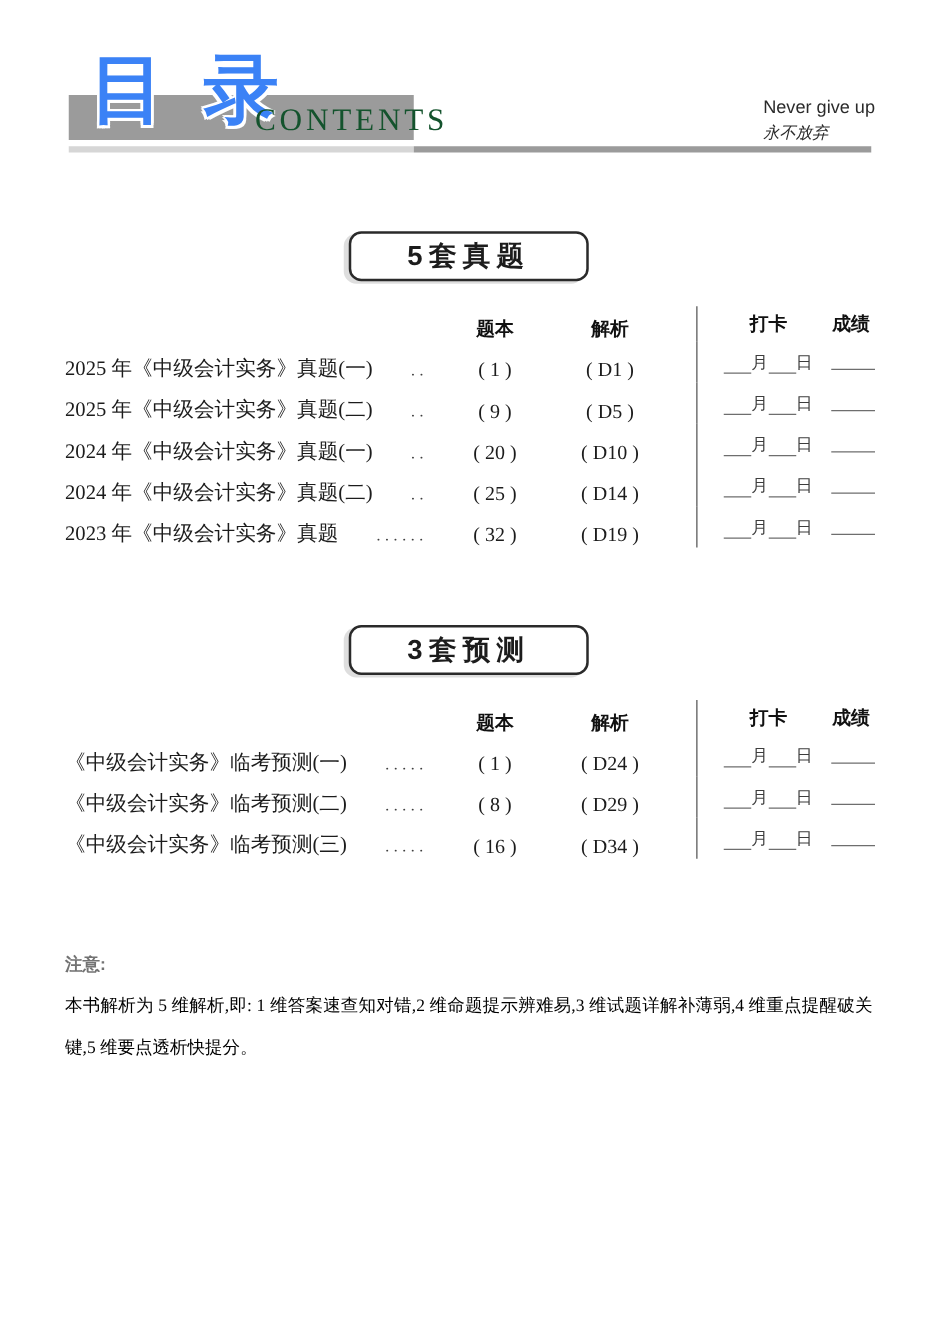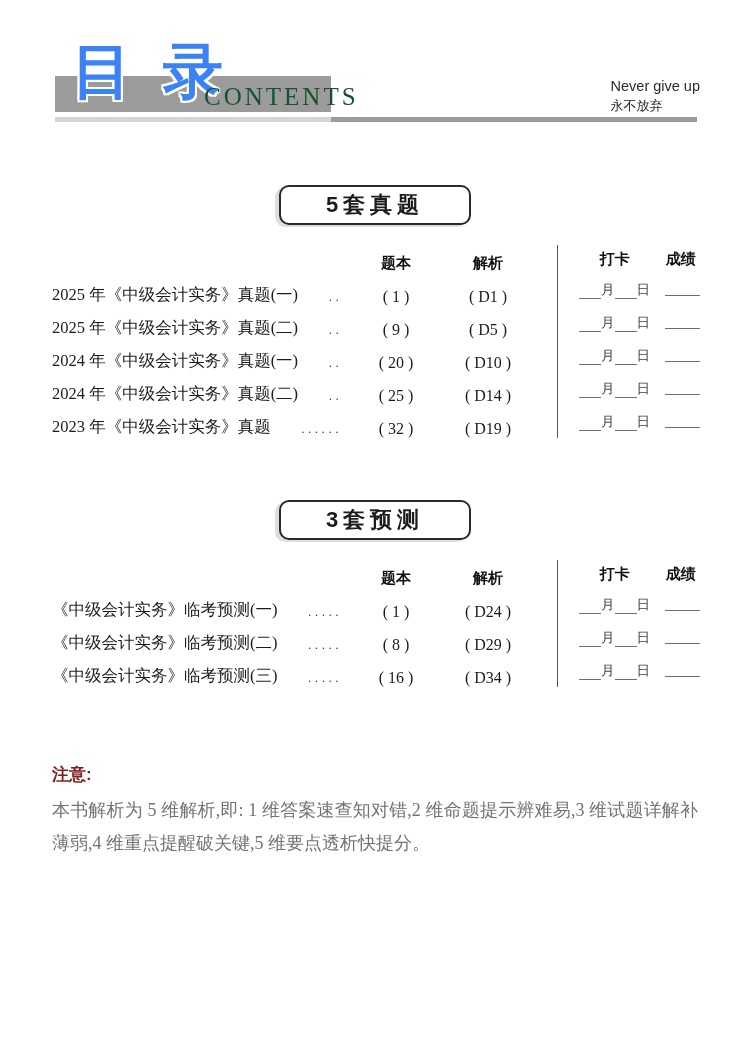--- a/index.html
+++ b/index.html
@@ -31,21 +31,21 @@
   .contents-en {
     position:absolute; left:204px; top:84px;
     color:#14532d; font-size:25px; letter-spacing:3px;
     font-family:"Liberation Serif",serif; line-height:1;
   }
   .motto {
     position:absolute; right:50px; top:77px;
     line-height:1.25; color:#2b2b2b;
   }
   .motto .en { font-family:"Liberation Sans",sans-serif; font-size:14.5px; display:block; }
-  .motto .cn { font-size:13px; display:block; margin-top:3px; }
+  .motto .cn { font-size:13px; display:block; margin-top:3px;font-style:italic; }
   .rule-light { position:absolute; left:55px;  top:117px; width:276px; height:5px; background:#d6d6d6; }
   .rule-dark  { position:absolute; left:331px; top:117px; width:366px; height:5px; background:#9b9b9b; }
 
   
   .box-title {
     width:192px; height:40px; margin:0 auto;
     border:2px solid #2a2a2a; border-radius:10px;
     display:flex; align-items:center; justify-content:center;
     font-family:"Liberation Sans","DejaVu Sans",sans-serif;
     font-weight:bold; font-size:22px; letter-spacing:5px;
@@ -84,23 +84,23 @@
     width:84px; display:flex; align-items:flex-end; justify-content:center;
     font-size:13.5px; color:#3d3d3d;
   }
   .blank { display:inline-block; width:22px; height:13px; border-bottom:1.3px solid #6e6e6e; }
   .scoreline { width:40px; height:13px; border-bottom:1.3px solid #6e6e6e; margin-left:14px; }
 
   
   .note { margin:76px 52px 0 52px; }
   .note-heading {
     font-family:"Liberation Sans","DejaVu Sans",sans-serif;
-    font-weight:bold; font-size:17px; margin-bottom:8px; color:#7f1d1d;
-  }
-  .note-body { font-size:18px; line-height:33px; text-align:justify; color:#737373; }
+    font-weight:bold; font-size:14px; margin-bottom:8px; color:#737373;
+  }
+  .note-body { font-size:14px; line-height:33px; text-align:justify; color:#000000; }
 </style>
 </head>
 <body>
 
 <div class="header">
   <div class="banner"></div>
   <div class="big-title">目 录</div>
   <div class="contents-en">CONTENTS</div>
   <div class="motto">
     <span class="en">Never give up</span>

